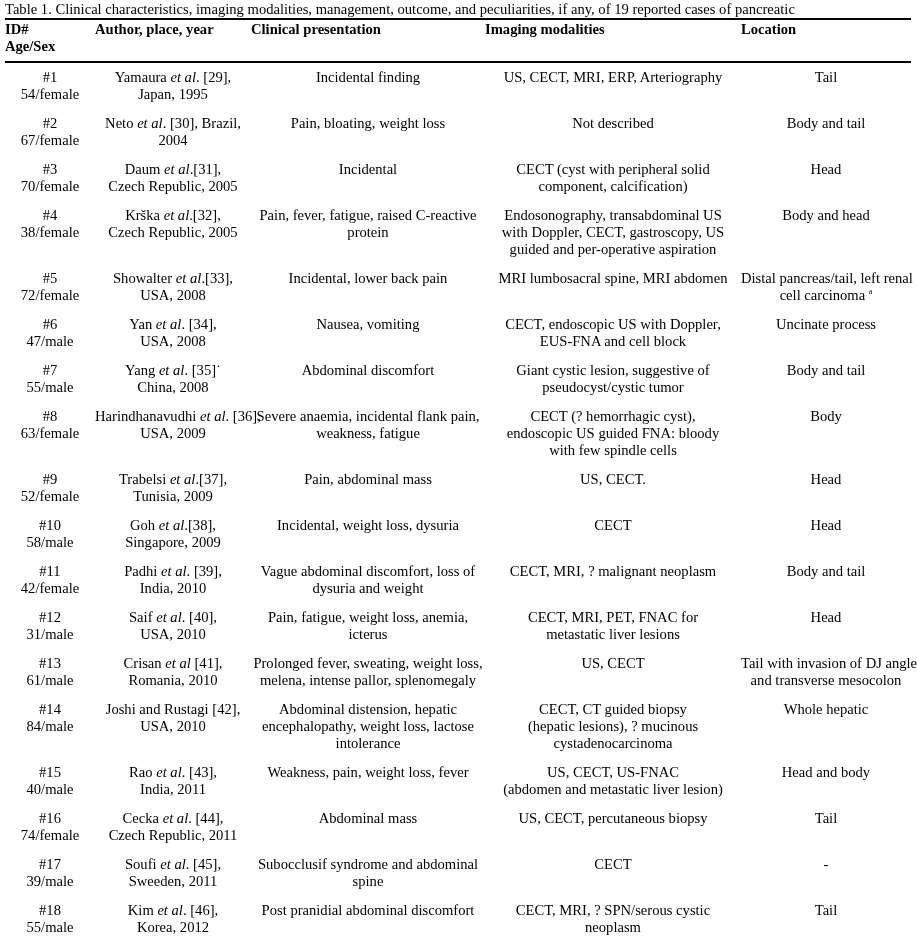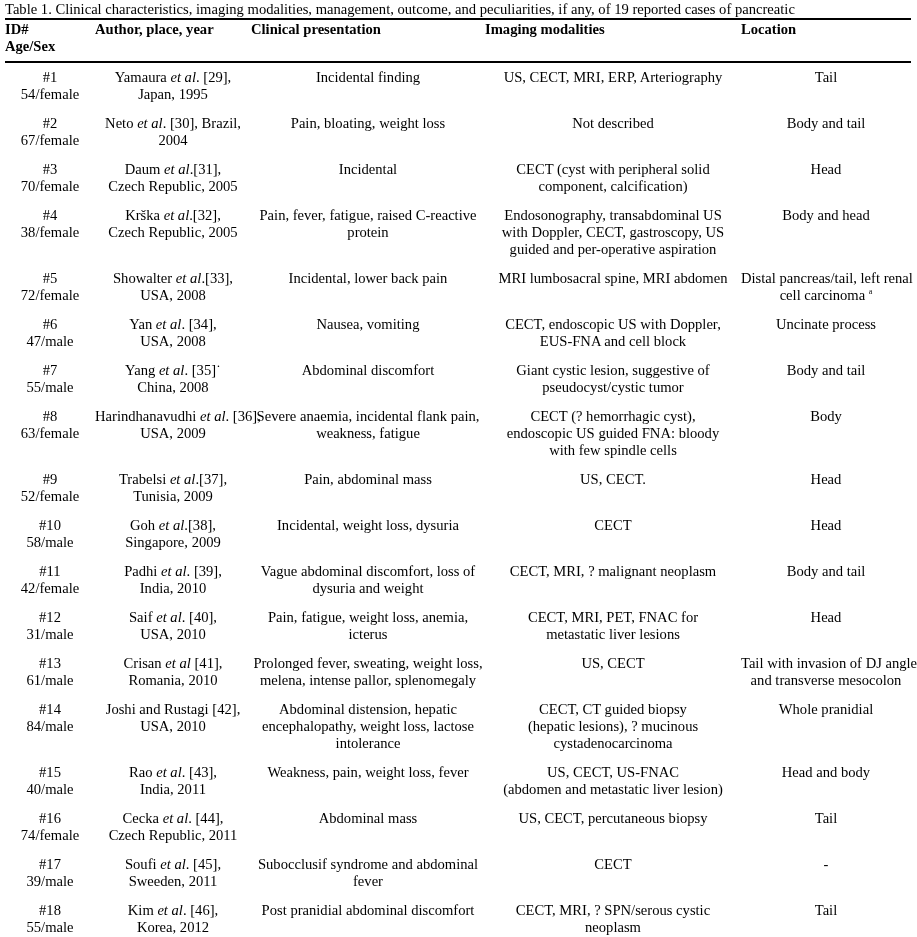--- a/index.html
+++ b/index.html
@@ -345,21 +345,21 @@
             <span class="line">Abdominal distension, hepatic</span>
             <span class="line">encephalopathy, weight loss, lactose</span>
             <span class="line">intolerance</span>
           </td>
           <td>
             <span class="line">CECT, CT guided biopsy</span>
             <span class="line">(hepatic lesions), ? mucinous</span>
             <span class="line">cystadenocarcinoma</span>
           </td>
           <td>
-            <span class="line">Whole pranidial</span>
+            <span class="line">Whole hepatic</span>
           </td>
         </tr>
         <tr>
           <td class="id">
             <span class="line">#15</span>
             <span class="line">40/male</span>
           </td>
           <td>
             <span class="line"><span>Rao</span> <em>et al</em><span>. [43],</span></span>
             <span class="line">India, 2011</span>
@@ -398,21 +398,21 @@
           <td class="id">
             <span class="line">#17</span>
             <span class="line">39/male</span>
           </td>
           <td>
             <span class="line"><span>Soufi</span> <em>et al</em><span>. [45],</span></span>
             <span class="line">Sweeden, 2011</span>
           </td>
           <td>
             <span class="line">Subocclusif syndrome and abdominal</span>
-            <span class="line">fever</span>
+            <span class="line">spine</span>
           </td>
           <td>
             <span class="line">CECT</span>
           </td>
           <td>
             <span class="line">-</span>
           </td>
         </tr>
         <tr>
           <td class="id">

